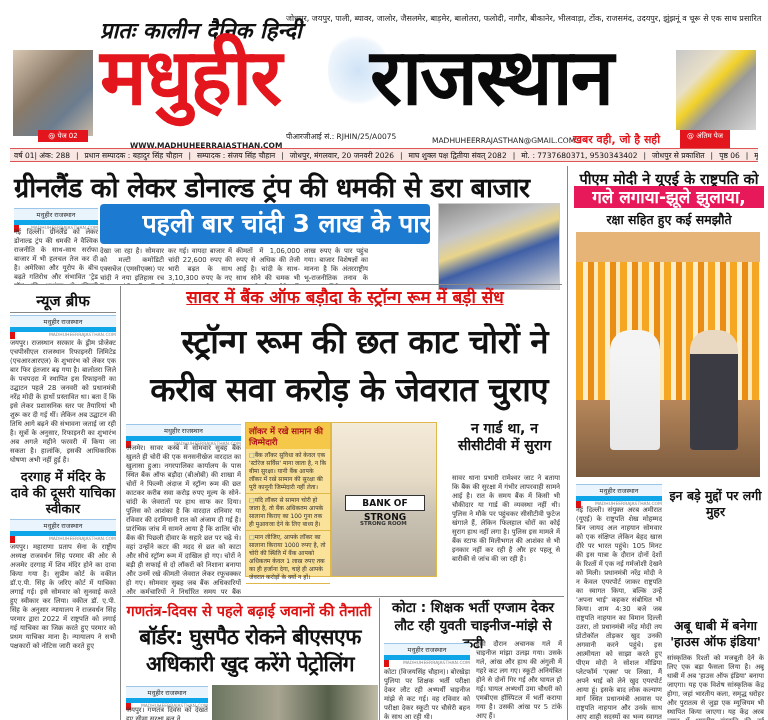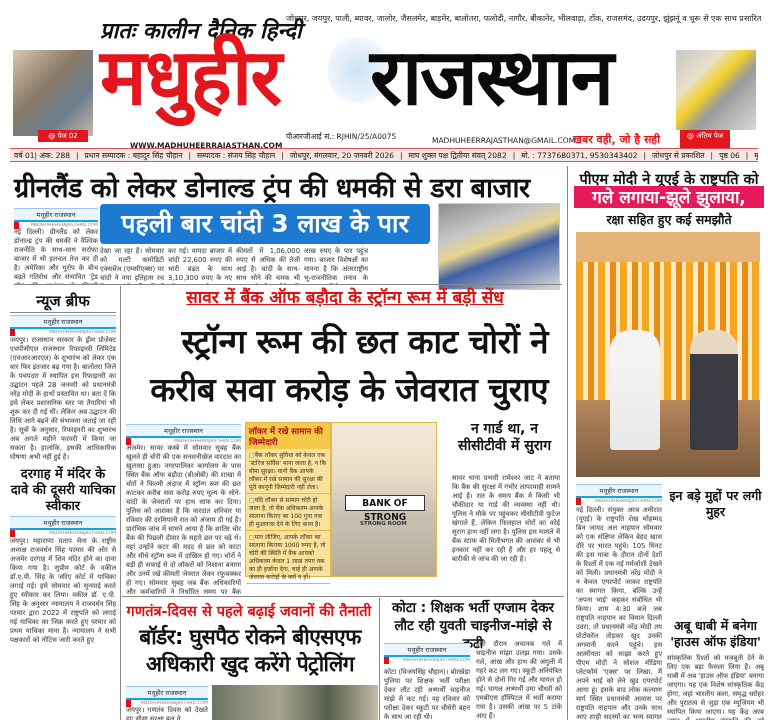--- a/index.html
+++ b/index.html
@@ -14,23 +14,23 @@
 .photo-left{left:13px;top:50px;width:80px;height:86px;background:linear-gradient(135deg,#d9c7b2,#8a7a68 40%,#6c7d8f 70%,#c9b9a6)}
 .pg-tag{left:38px;top:130px;width:50px;height:12px;background:#e3161d;color:#fff;font-size:7px;text-align:center;line-height:12px}
 .photo-right{left:676px;top:50px;width:80px;height:80px;background:linear-gradient(135deg,#c8c8c8,#e9e0c8 30%,#f2d12a 45%,#9a9a9a 60%,#d8d8d8)}
 .pg-tag-r{left:680px;top:130px;width:50px;height:29px;background:#e3161d;color:#fff;font-size:7px;text-align:center;line-height:12px}
 .website{left:130px;top:141px;font-size:7.5px;font-weight:bold;color:#222}
 .rni{left:286px;top:131px;font-size:7.5px;color:#222}
 .email{left:432px;top:136px;font-size:7.5px;color:#222}
 .slogan{left:573px;top:131px;font-size:11px;font-weight:bold;color:#e3161d}
 .infobar{left:10px;top:148px;width:748px;height:14px;background:#f9e7e3;border-top:1px solid #d55;border-bottom:1px solid #d55;font-size:7.5px;display:flex;align-items:center;gap:6px;padding:0 4px;white-space:nowrap;overflow:hidden}
 .h1{left:14px;top:168px;font-size:27px;font-weight:bold;letter-spacing:-0.5px;white-space:nowrap}
-.sub-blue{left:100px;top:204px;width:330px;height:40px;background:#1d7ad1;color:#fff;font-size:25px;font-weight:bold;border-radius:4px;text-align:center;line-height:40px}
+.sub-blue{left:100px;top:204px;width:330px;height:40px;background:#1d7ad1;color:#fff;font-size:25px;font-weight:bold;border-radius:4px;text-align:right;line-height:40px}
 .trump-img{left:438px;top:203px;width:122px;height:87px;background:linear-gradient(160deg,#8c8c8c,#c7c7c7 30%,#e9d48a 45%,#3f5fa6 60%,#d8d8d8);border:1px solid #ccc}
-.byline{font-size:6.5px;color:#333;border-top:1px solid #9cc5ea;border-bottom:2px solid #0ea5e9;text-align:center;padding:1px 0;background:#eaf4fc}
+.byline{font-size:6.5px;color:#333;border-top:1px solid #9cc5ea;border-bottom:5px solid #0ea5e9;text-align:center;padding:1px 0;background:#eaf4fc}
 .redsq{display:inline-block;width:5px;height:7px;background:#d11}
 .site-sm{font-size:4.5px;color:#888;text-align:right}
 .txt{font-size:6.8px;line-height:9px;color:#333;text-align:justify;overflow:hidden}
 .divider-v{background:#888;width:1px}
 .divider-h{background:#888;height:1px}
 .briefhead{font-size:15px;font-weight:bold;text-align:center}
 .briefh2{font-size:13px;font-weight:bold;text-align:center;line-height:16px}
 .redhead{left:130px;top:285px;width:430px;font-size:17px;font-weight:bold;color:#d11;text-decoration:underline;text-align:center;white-space:nowrap}
 .bighead{left:112px;top:318px;width:436px;font-size:33px;font-weight:bold;line-height:48px;text-align:right;letter-spacing:-0.5px}
 .boxyellow{left:245px;top:422px;width:86px;height:155px;background:#fbe29a;border:1px solid #e0b84a}

